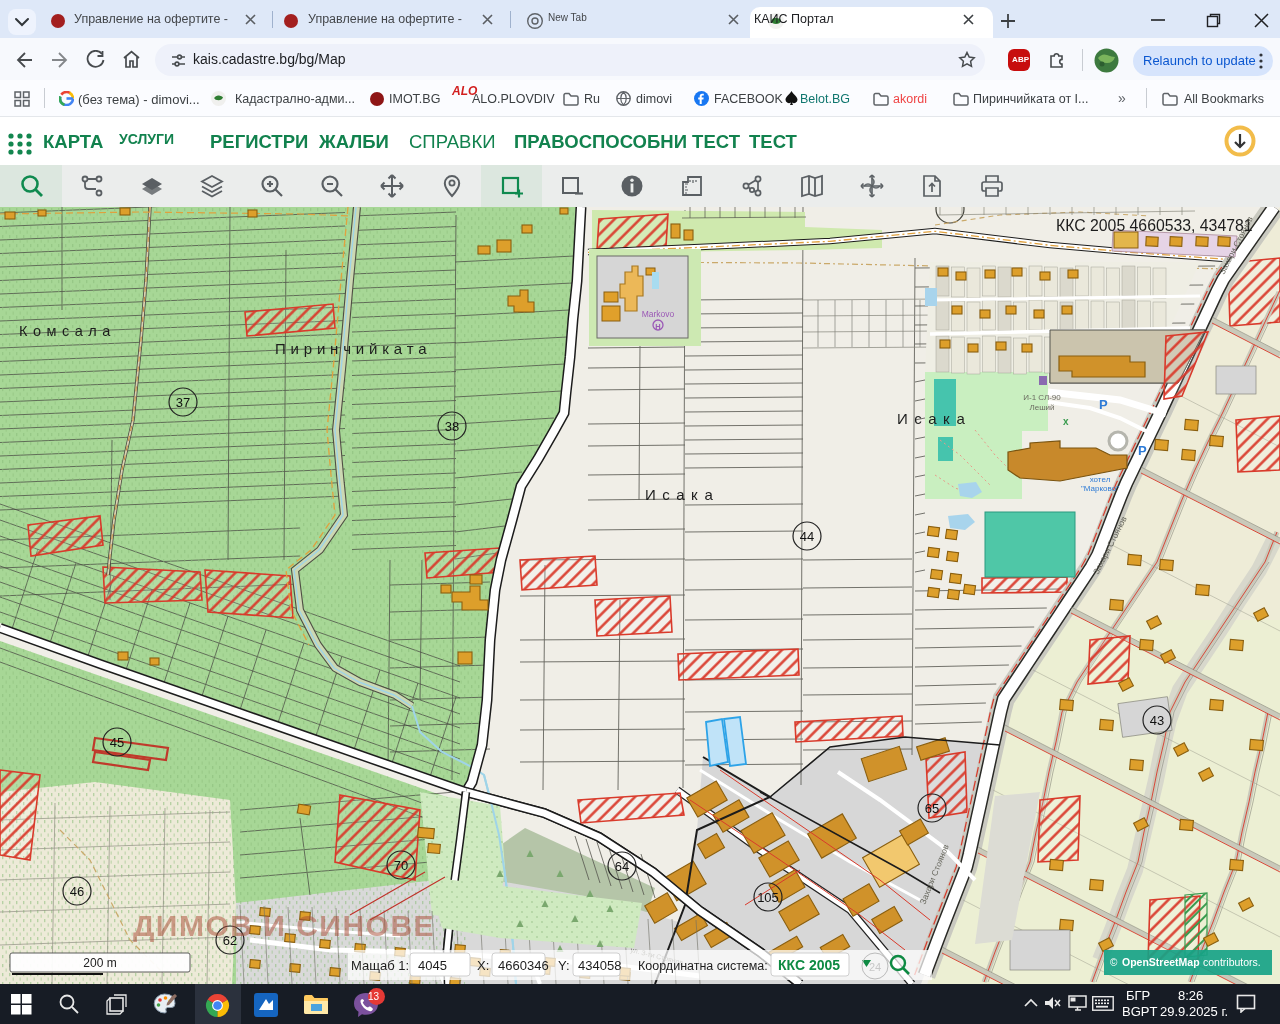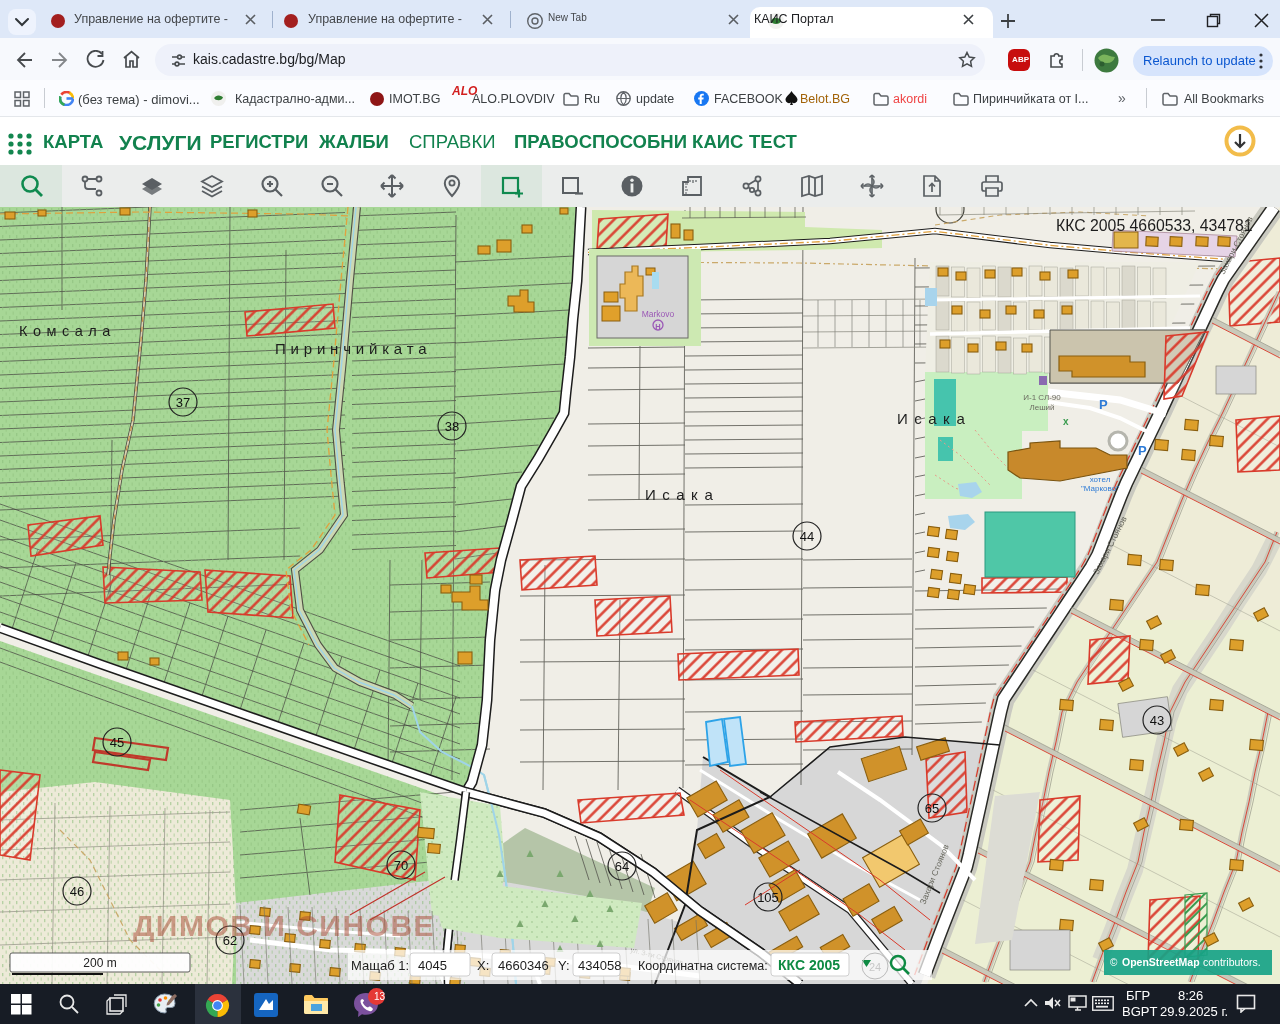--- a/index.html
+++ b/index.html
@@ -820,30 +820,30 @@
 <div class="abs" style="left:452px;top:84px;font-size:12px;font-weight:bold;font-style:italic;color:#d21f1f">ALO</div>
 <div class="abs" style="left:472px;top:92px;font-size:12.5px;color:#3c4043;white-space:nowrap">ALO.PLOVDIV</div>
 <svg class="abs" style="left:563px;top:92px" width="16" height="14">
     <path d="M1 3 a1.5 1.5 0 0 1 1.5-1.5 h3.5 l2 2.5 h5.5 a1.5 1.5 0 0 1 1.5 1.5 v6 a1.5 1.5 0 0 1-1.5 1.5 h-11 a1.5 1.5 0 0 1-1.5-1.5z" fill="none" stroke="#5f6368" stroke-width="1.5"></path>
   </svg>
 <div class="abs" style="left:584px;top:92px;font-size:12.5px;color:#3c4043;white-space:nowrap">Ru</div>
 <svg class="abs" style="left:616px;top:91px" width="15" height="15">
     <circle cx="7.5" cy="7.5" r="6.7" fill="none" stroke="#5f6368" stroke-width="1.4"></circle>
     <path d="M1 7.5 h13 M7.5 1 a9 9 0 0 1 0 13 a9 9 0 0 1 0-13 M7.5 1 a9 9 0 0 0 0 13" stroke="#5f6368" stroke-width="1.2" fill="none"></path>
   </svg>
-<div class="abs" style="left:636px;top:92px;font-size:12.5px;color:#3c4043;white-space:nowrap">update</div>
+<div class="abs" style="left:636px;top:92px;font-size:12.5px;color:#3c4043;white-space:nowrap">dimovi</div>
 <svg class="abs" style="left:694px;top:91px" width="15" height="15">
     <circle cx="7.5" cy="7.5" r="7.5" fill="#1877F2"></circle>
     <path d="M9.8 4.6 h-1.3 c-.5 0-.8.3-.8.8 v1.2 h2 l-.3 1.9 h-1.7 v4.6 h-2 V8.5 H4.2 V6.6 h1.5 V5.2 c0-1.5.9-2.4 2.3-2.4 h1.8z" fill="#fff"></path>
   </svg>
 <div class="abs" style="left:714px;top:92px;font-size:12.5px;color:#3c4043;white-space:nowrap">FACEBOOK</div>
 <svg class="abs" style="left:784px;top:90px" width="15" height="16">
     <path d="M7.5 1 C5 5 1.5 7 1.5 9.8 a3.4 3.4 0 0 0 5.5 2.6 L6 15 h3 l-1-2.6 a3.4 3.4 0 0 0 5.5-2.6 C13.5 7 10 5 7.5 1z" fill="#111"></path>
   </svg>
-<div class="abs" style="left:800px;top:92px;font-size:12.5px;color:#a16207;white-space:nowrap">Belot.BG</div>
+<div class="abs" style="left:800px;top:92px;font-size:12.5px;color:#0f766e;white-space:nowrap">Belot.BG</div>
 <svg class="abs" style="left:873px;top:92px" width="16" height="14">
     <path d="M1 3 a1.5 1.5 0 0 1 1.5-1.5 h3.5 l2 2.5 h5.5 a1.5 1.5 0 0 1 1.5 1.5 v6 a1.5 1.5 0 0 1-1.5 1.5 h-11 a1.5 1.5 0 0 1-1.5-1.5z" fill="none" stroke="#5f6368" stroke-width="1.5"></path>
   </svg>
 <div class="abs" style="left:893px;top:92px;font-size:12.5px;color:#ef4444;white-space:nowrap">akordi</div>
 <svg class="abs" style="left:953px;top:92px" width="16" height="14">
     <path d="M1 3 a1.5 1.5 0 0 1 1.5-1.5 h3.5 l2 2.5 h5.5 a1.5 1.5 0 0 1 1.5 1.5 v6 a1.5 1.5 0 0 1-1.5 1.5 h-11 a1.5 1.5 0 0 1-1.5-1.5z" fill="none" stroke="#5f6368" stroke-width="1.5"></path>
   </svg>
 <div class="abs" style="left:973px;top:92px;font-size:12.5px;color:#3c4043;white-space:nowrap">Пиринчийката от I...</div>
 <div class="abs" style="left:1118px;top:90px;font-size:14px;color:#5f6368">»</div>
 <div class="abs" style="left:1146px;top:88px;width:1px;height:20px;background:#c8ccd2"></div>
@@ -857,25 +857,25 @@
     <circle cx="15" cy="6" r="2.6" fill="#13864f"></circle>
     <circle cx="24" cy="6" r="2.6" fill="#13864f"></circle>
     <circle cx="6" cy="14" r="2.6" fill="#13864f"></circle>
     <circle cx="15" cy="14" r="2.6" fill="#13864f"></circle>
     <circle cx="24" cy="14" r="2.6" fill="#13864f"></circle>
     <circle cx="6" cy="22" r="2.6" fill="#13864f"></circle>
     <circle cx="15" cy="22" r="2.6" fill="#13864f"></circle>
     <circle cx="24" cy="22" r="2.6" fill="#13864f"></circle>
   </svg>
 <div class="abs" style="left:43px;top:131px;font-size:18.5px;font-weight:bold;color:#12824e;white-space:nowrap">КАРТА</div>
-<div class="abs" style="left:119px;top:131px;font-size:21px;font-weight:bold;color:#12824e;white-space:nowrap">УСЛУГИ</div>
+<div class="abs" style="left:119px;top:131px;font-size:14px;font-weight:bold;color:#12824e;white-space:nowrap">УСЛУГИ</div>
 <div class="abs" style="left:210px;top:131px;font-size:18.5px;font-weight:bold;color:#12824e;white-space:nowrap">РЕГИСТРИ</div>
 <div class="abs" style="left:319px;top:131px;font-size:18.5px;font-weight:bold;color:#12824e;white-space:nowrap">ЖАЛБИ</div>
 <div class="abs" style="left:409px;top:131px;font-size:18.5px;font-weight:normal;color:#12824e;white-space:nowrap">СПРАВКИ</div>
-<div class="abs" style="left:514px;top:131px;font-size:18.5px;font-weight:bold;color:#12824e;white-space:nowrap">ПРАВОСПОСОБНИ КАИС</div>
+<div class="abs" style="left:514px;top:131px;font-size:18.5px;font-weight:bold;color:#12824e;white-space:nowrap">ПРАВОСПОСОБНИ ТЕСТ</div>
 <div class="abs" style="left:749px;top:131px;font-size:18.5px;font-weight:bold;color:#12824e;white-space:nowrap">ТЕСТ</div>
 <svg class="abs" style="left:1224px;top:125px" width="32" height="32">
     <circle cx="16" cy="16" r="13.5" fill="#fff" stroke="#f2bc4a" stroke-width="4"></circle>
     <path d="M16 9 V21 M11 17 l5 5 l5-5" stroke="#333" stroke-width="2.2" fill="none"></path>
   </svg>
 <div class="abs" style="left:0;top:165px;width:1280px;height:42px;background:#ebedec"></div>
 <div class="abs" style="left:0px;top:165px;width:62px;height:42px;background:#dce7df"></div>
 <div class="abs" style="left:481px;top:165px;width:61px;height:42px;background:#dce7df"></div>
 <svg class="abs" style="left:18px;top:172px" width="28" height="28" viewBox="0 0 28 28">
     <circle cx="12" cy="12" r="7.5" fill="none" stroke="#0f8a4f" stroke-width="2.6"></circle>
@@ -1001,21 +1001,21 @@
   </svg>
 <svg class="abs" style="left:303px;top:994px" width="25" height="21">
     <path d="M1 3 a2 2 0 0 1 2-2 h6 l2.5 3 H24 a1.5 1.5 0 0 1 1.5 1.5 V18 a2 2 0 0 1-2 2 H3 a2 2 0 0 1-2-2z" fill="#ffca5f"></path>
     <path d="M1 7 H25.5 V18 a2 2 0 0 1-2 2 H3 a2 2 0 0 1-2-2z" fill="#ffe9a8"></path>
     <rect x="8" y="10" width="11" height="7" fill="#4aa3df"></rect>
   </svg>
 <svg class="abs" style="left:352px;top:992px" width="28" height="28">
     <path d="M14 1 C7 1 2 5 2 11.5 c0 3.8 1.8 6.6 4.5 8.3 L6 25 l4-2.8 q2 .5 4 .5 c7 0 12-4.2 12-10.7 S21 1 14 1z" fill="#7b519d"></path>
     <path d="M10 7 q-2 1-1.5 3 q.8 3.5 3.5 6 q2.5 2.5 6 3.2 q2 .3 2.8-1.7 q.3-1-0.6-1.6 l-2-1.3 q-.8-.5-1.4.2 l-.8.8 q-2-.8-3.3-2.2 q-1.4-1.3-2-3.2 l.9-.7 q.7-.6.2-1.4 L10.6 7.2 q-.4-.5-.6-.2z" fill="#fff"></path>
   </svg>
-<div class="abs" style="left:368px;top:988px;width:17px;height:17px;background:#e53935;border-radius:50%;text-align:right;font-size:10px;line-height:17px;color:#fff">13</div>
+<div class="abs" style="left:368px;top:988px;width:17px;height:17px;background:#e53935;border-radius:50%;text-align:left;font-size:10px;line-height:17px;color:#fff">13</div>
 <svg class="abs" style="left:1024px;top:998px" width="14" height="10">
     <path d="M1 8 L7 2 L13 8" stroke="#e8e8e8" stroke-width="1.7" fill="none"></path>
   </svg>
 <svg class="abs" style="left:1044px;top:995px" width="18" height="16">
     <path d="M1 6 H5 L9 2 V14 L5 10 H1z" fill="#e8e8e8"></path>
     <path d="M11 5 L16 11 M16 5 L11 11" stroke="#e8e8e8" stroke-width="1.5"></path>
   </svg>
 <svg class="abs" style="left:1068px;top:995px" width="20" height="16">
     <rect x="1" y="1" width="17" height="11" fill="none" stroke="#e8e8e8" stroke-width="1.5"></rect>
     <path d="M7 15 h6 M9.5 12 v3" stroke="#e8e8e8" stroke-width="1.5"></path>

